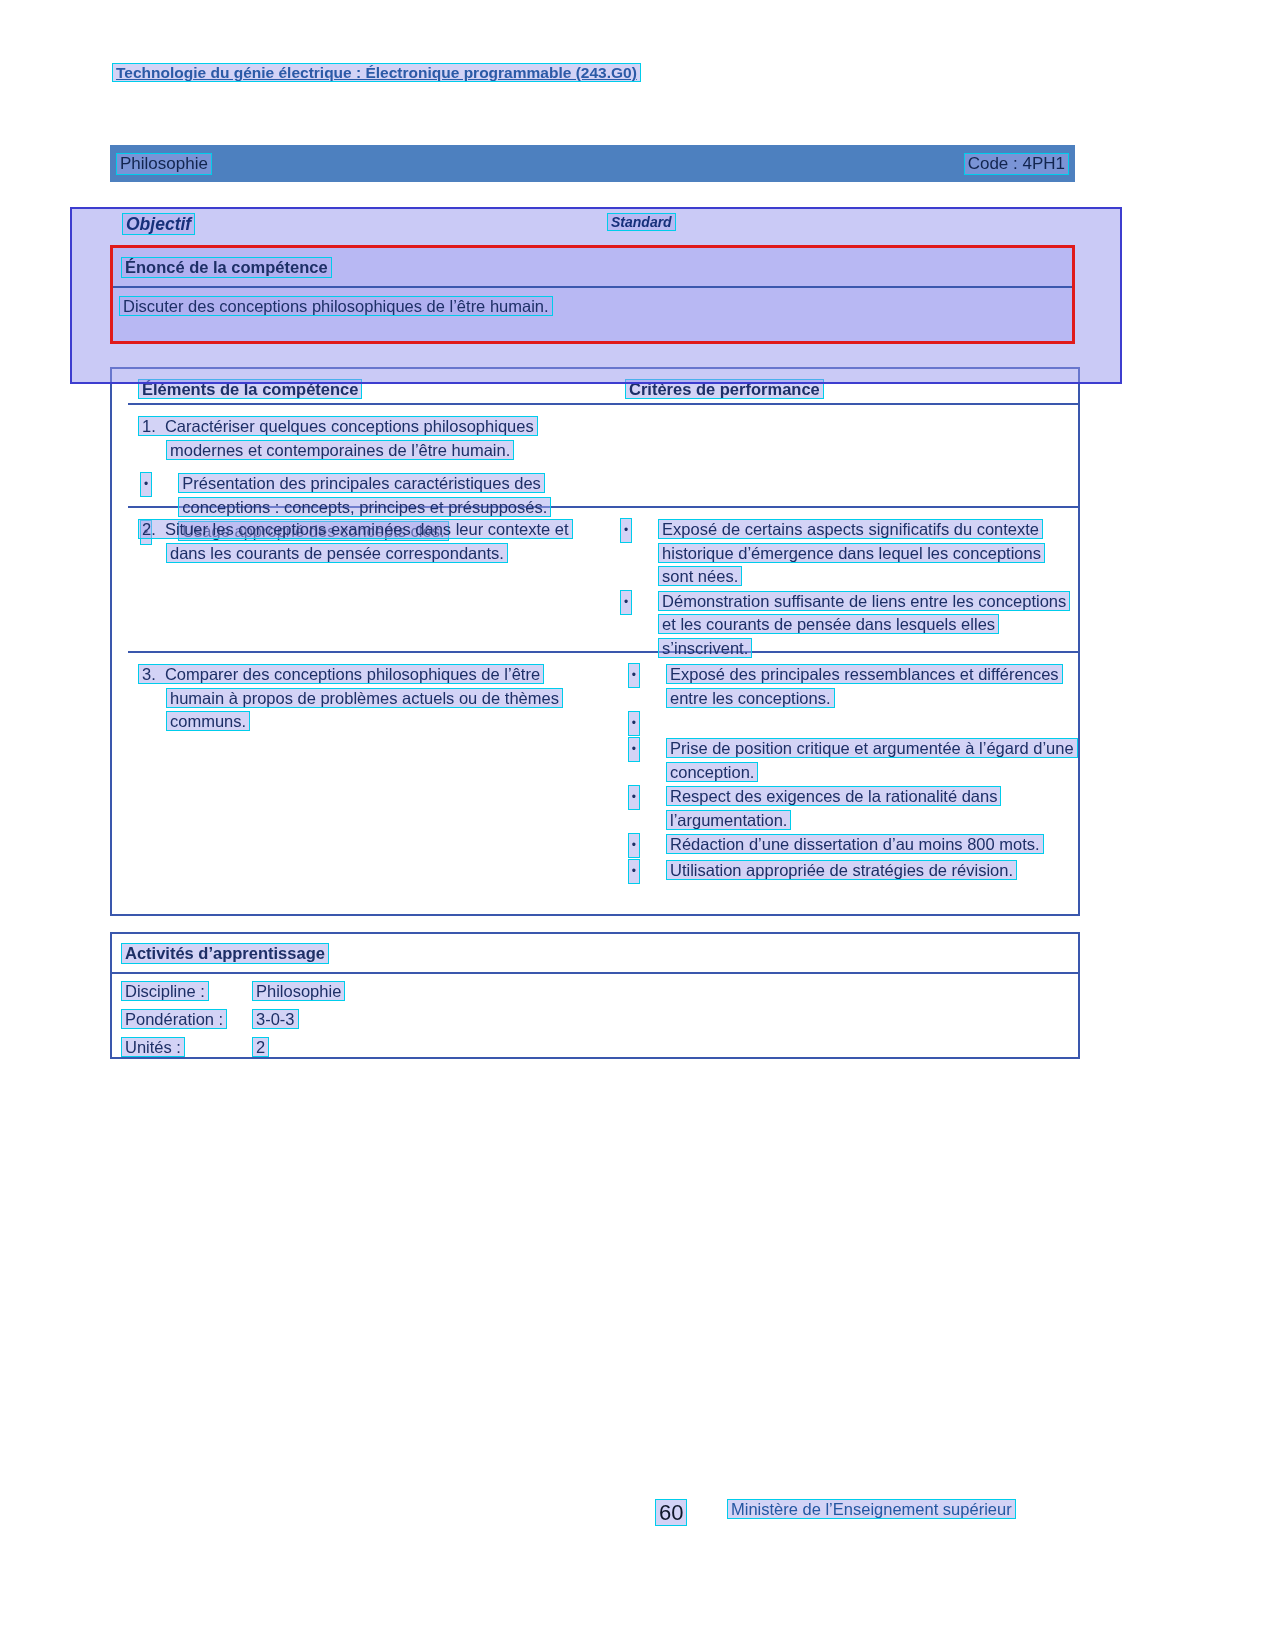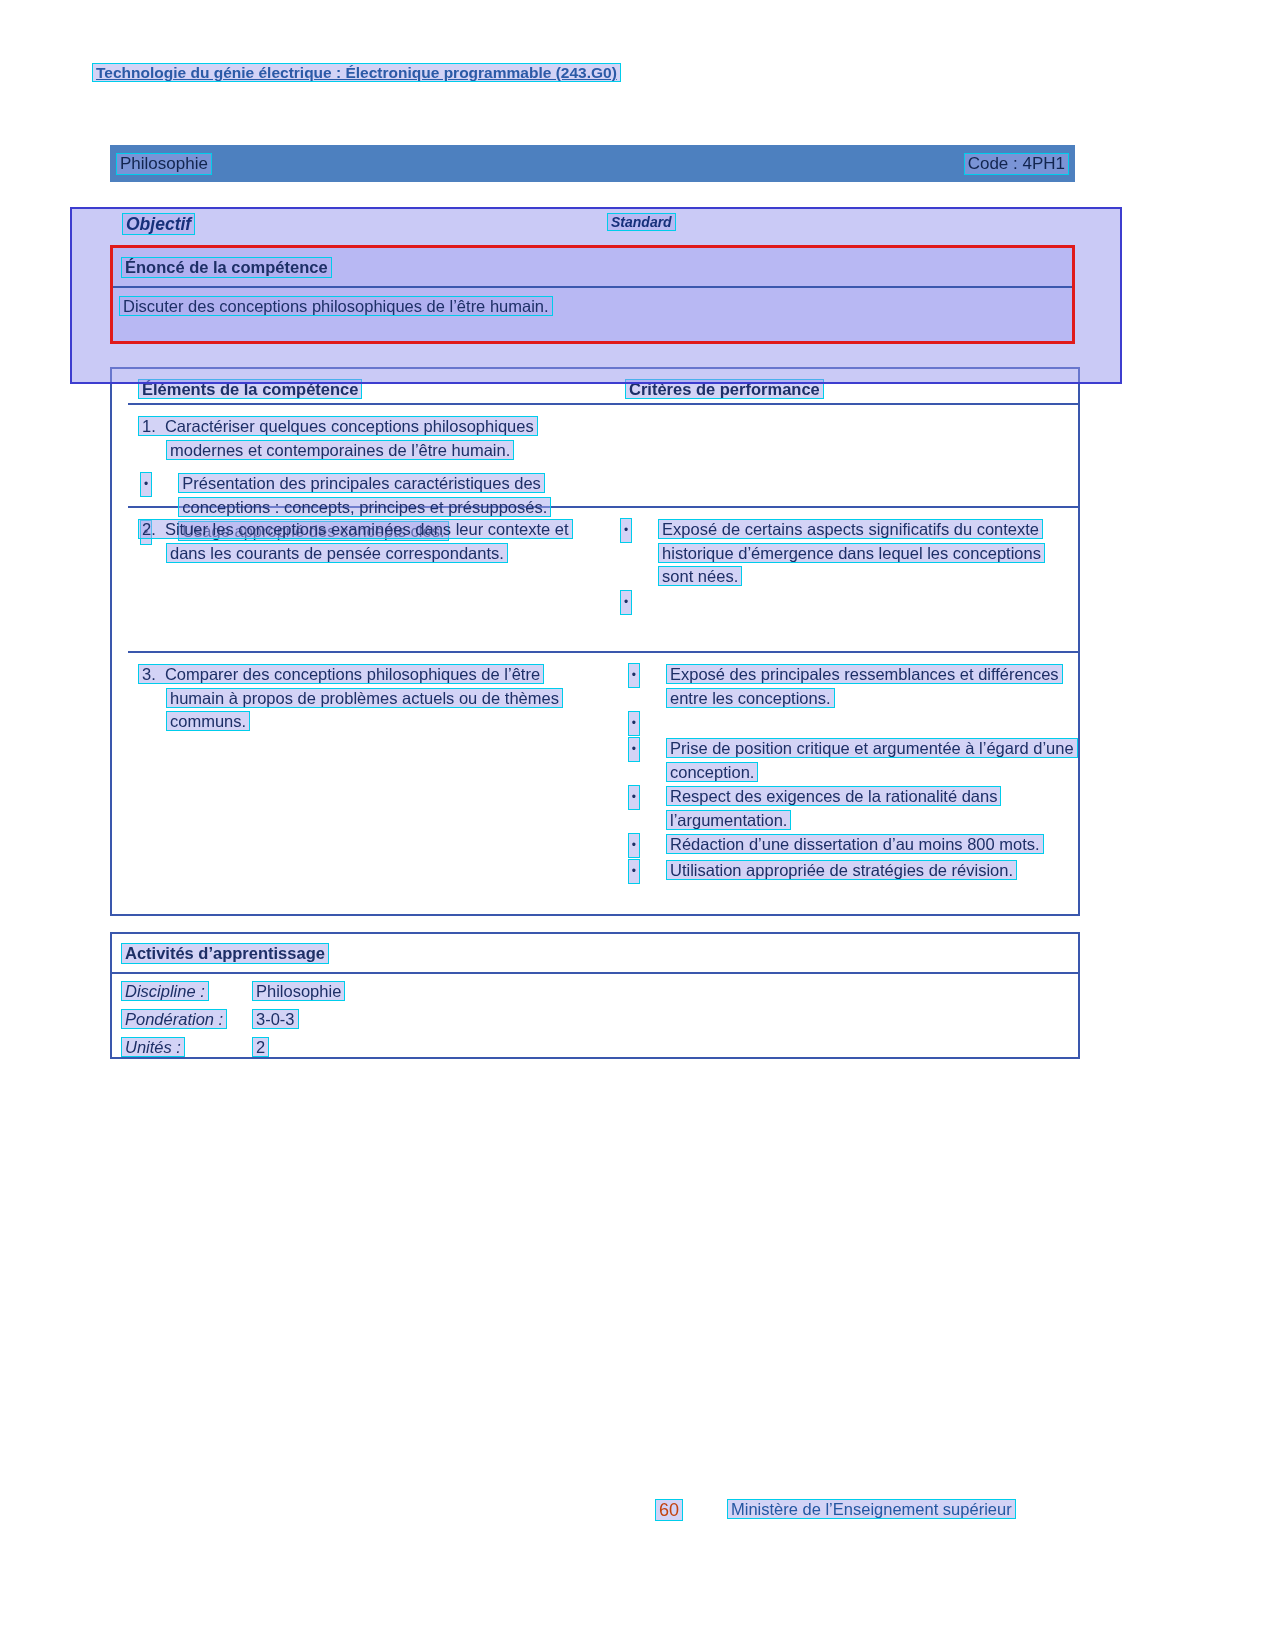--- a/index.html
+++ b/index.html
@@ -13,21 +13,21 @@
 
   
   .hl {
     background: rgba(168,168,238,0.5);
     border:1.5px solid #00cdeb;
     padding:0 3px;
     box-decoration-break: clone;
     -webkit-box-decoration-break: clone;
   }
 
-  .docheader { position:absolute; left:92px; top:64px; font-size:15.5px; font-weight:700; color:#2b5aa6; }
+  .docheader { position:absolute; left:112px; top:64px; font-size:15.5px; font-weight:700; color:#2b5aa6; }
   .docheader .hl { text-decoration: underline; }
 
   .banner {
     position:absolute; left:110px; top:145px; width:965px; height:37px;
     background:#4d80bf; display:flex; align-items:center; justify-content:space-between;
     padding:0 6px; font-size:17px; color:#12254f;
   }
 
   .purple {
     position:absolute; left:70px; top:207px; width:1052px; height:177px;
@@ -67,23 +67,23 @@
   .crit { display:flex; align-items:flex-start; margin-bottom:1px; }
   .bdot { font-size:12px; line-height:23px; }
   .ctwrap { width:410px; margin-left:26px; line-height:23.5px; }
 
   .acts {
     position:absolute; left:110px; top:932px; width:970px; height:127px;
     border:2px solid #3a57ad; font-size:16.5px; background:#ffffff;
   }
   .acts .titlerow { height:40px; border-bottom:2px solid #3a57ad; display:flex; align-items:center; padding-left:9px; font-weight:700; }
   .acts .aline { display:flex; margin:6px 0 0 9px; line-height:22px; }
-  .acts .albl { width:131px;font-style:italic; }
-
-  .pgnum { position:absolute; left:655px; top:1500px; font-size:18px; color:#c2410c; }
+  .acts .albl { width:131px; }
+
+  .pgnum { position:absolute; left:655px; top:1500px; font-size:22px; color:#0f172a; }
   .ministry { position:absolute; left:727px; top:1500px; font-size:16.5px; color:#2456a0; }
 </style>
 </head>
 <body>
 
 <div class="page">
 
   <div class="docheader">
     <span class="hl">Technologie du génie électrique : Électronique programmable (243.G0)</span>
   </div>
@@ -147,20 +147,21 @@
           <span class="hl">2.&nbsp; Situer les conceptions examinées dans leur contexte et dans les courants de pensée correspondants.</span>
         </div>
       </div>
       <div class="cr">
         <div class="crit">
           <span class="hl bdot">•</span>
           <div class="ctwrap"><span class="hl">Exposé de certains aspects significatifs du contexte historique d’émergence dans lequel les conceptions sont nées.</span></div>
         </div>
         <div class="crit">
           <span class="hl bdot">•</span>
+          <div class="ctwrap"><span class="hl">Démonstration suffisante de liens entre les conceptions et les courants de pensée dans lesquels elles s’inscrivent.</span></div>
         </div>
       </div>
     </div>
 
     <div class="crow r3 last">
       <div class="cl">
         <div class="elwrap">
           <span class="hl">3.&nbsp; Comparer des conceptions philosophiques de l’être humain à propos de problèmes actuels ou de thèmes communs.</span>
         </div>
       </div>

